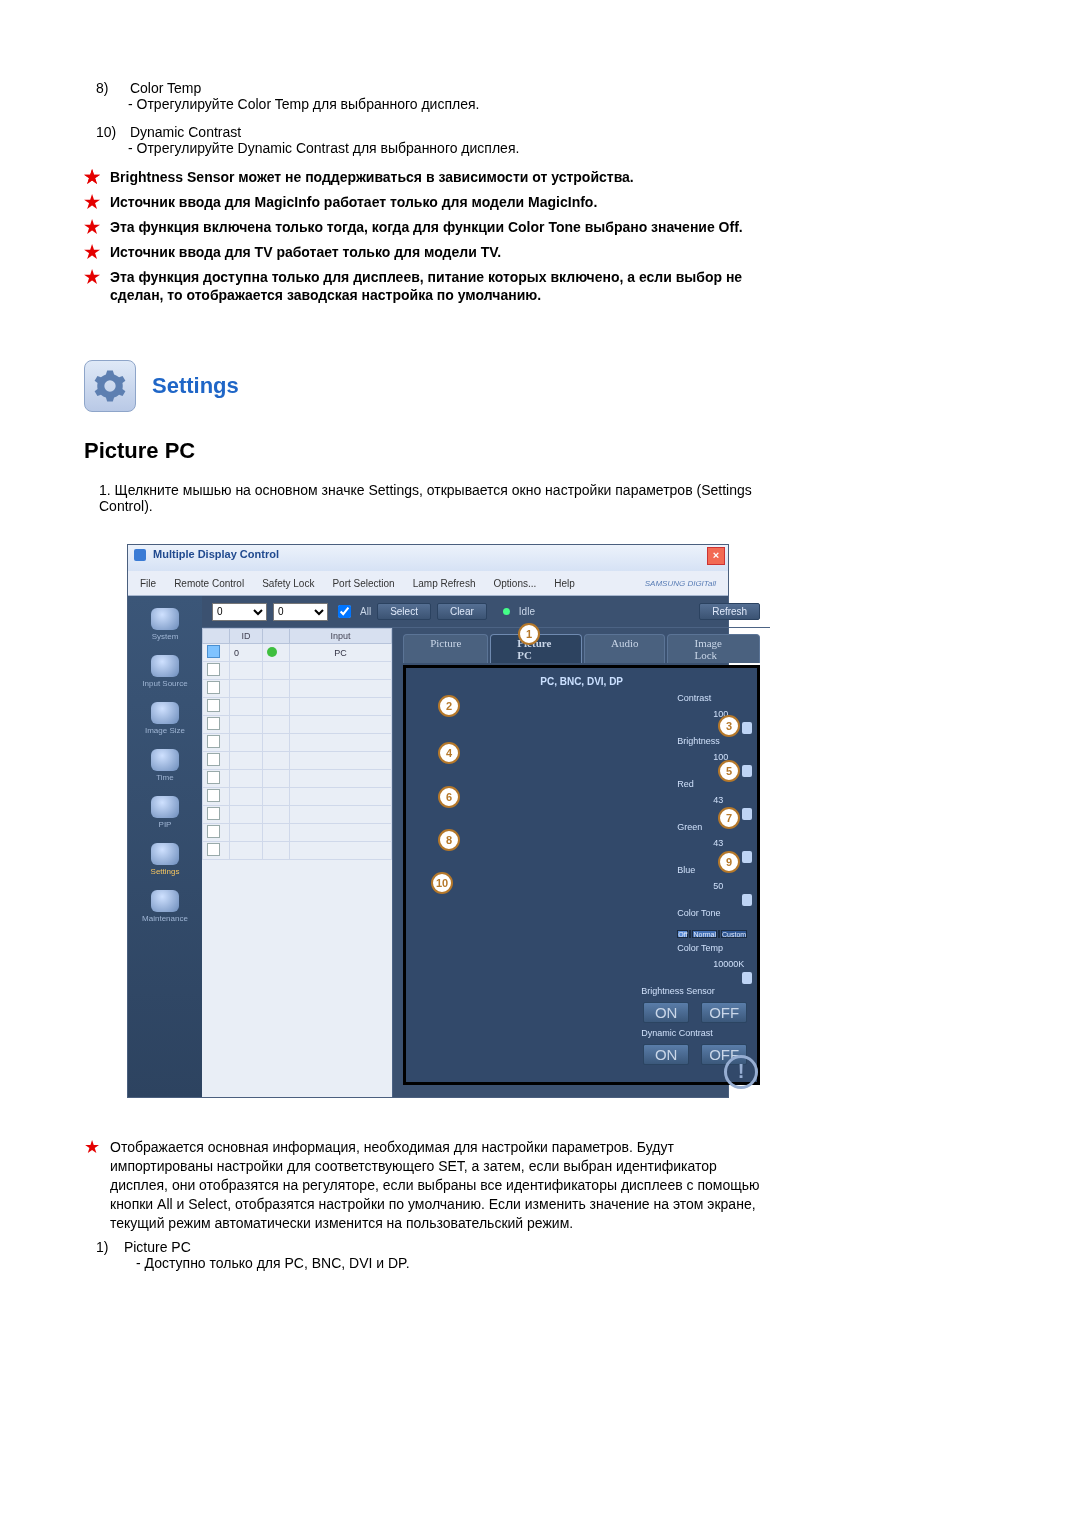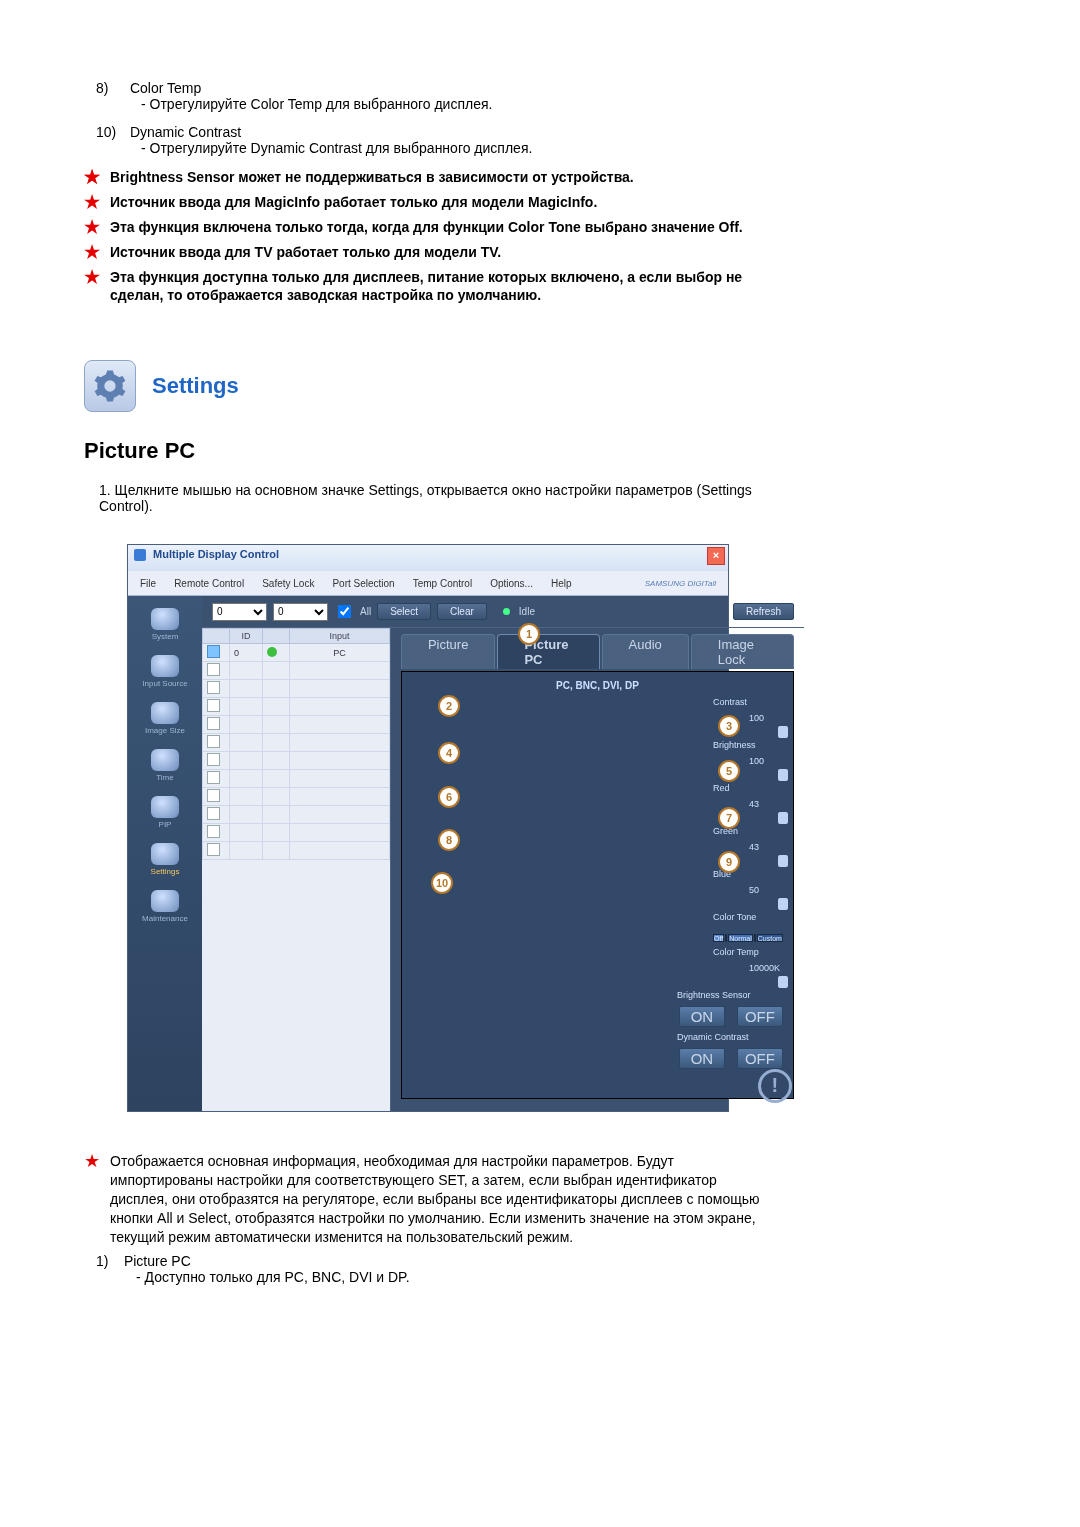--- a/index.html
+++ b/index.html
@@ -13,21 +13,21 @@
   .page {
     box-sizing: border-box;
     width: 856px;
     min-height: 1527px;
     padding: 80px 84px 80px 84px;
   }
 
   
   .top-item { margin-bottom: 12px; padding-left: 12px; }
   .top-item .num { display: inline-block; width: 30px; }
-  .top-item .desc  { margin-left: 45px; }
+  .top-item .desc  { margin-left: 32px; }
 
   
   .star-line { position: relative; padding-left: 26px; margin: 6px 0; line-height: 1.35; }
   .star-line .star {
     position: absolute; left: 0; top: 0;
     color: #e40000; font-size: 18px; line-height: 18px;
   }
   .star-line.bold { font-weight: bold; }
   .star-line .body { }
 
@@ -113,23 +113,23 @@
   }
   .shot .grid table { border-collapse: collapse; width: 100%; font-size: 9px; }
   .shot .grid th { background: #d7e0f0; color:#445; border: 1px solid #b6c3da; padding: 2px 4px; font-weight: normal; }
   .shot .grid td { border: 1px solid #cfd8ea; padding: 1px 4px; height: 14px; }
   .stat-on  { width:10px;height:10px;border-radius:50%;background:#3fbf3f;display:inline-block;}
   .stat-off { width:11px;height:11px;background:#fff;border:1px solid #9aa;display:inline-block;}
   .stat-sel { width:11px;height:11px;background:#7fc3ff;border:1px solid #4a8fd0;display:inline-block;}
 
   .shot .panel { flex: 1 1 auto; padding: 6px 10px 12px 10px; position: relative; }
   .tabs { display: flex; gap: 2px; margin-bottom: 2px; }
-  .tab { background:#4a617f; border:1px solid #5b7496; border-bottom:none; padding:2px 26px; font-size:13px; border-radius:4px 4px 0 0; }
+  .tab { background:#4a617f; border:1px solid #5b7496; border-bottom:none; padding:2px 26px; font-size:11px; border-radius:4px 4px 0 0;font-family:Liberation Serif, serif; }
   .tab.active { background:#2d4360; font-weight:bold; border-color:#6f8ab0; }
-  .panel-box { border:1px solid #000000; background:#32496a; padding:8px 10px 24px 10px; }
+  .panel-box { border:3px solid #000000; background:#32496a; padding:8px 10px 12px 10px; }
   .panel-title { text-align:center; font-weight:bold; color:#cbe0ff; font-size:10px; margin-bottom:6px; }
 
   .prow { display:flex; align-items:flex-end; gap:6px; margin:5px 0; font-size:9px;flex-direction:column; }
   .plabel { width:70px; color:#cfe0fa; }
   .pval   { width:34px; text-align:left; color:#cfe0fa; }
   .slider {
     flex:1 1 auto; height:6px; background:#223450; border-radius:3px;
     position:relative;
   }
   .slider .fill { position:absolute; left:0; top:0; bottom:0; border-radius:3px; }
@@ -218,21 +218,21 @@
       <span class="tb-icon"></span>
       <span>Multiple Display Control</span>
       <div class="close-btn">×</div>
     </div>
 
     <div class="menubar">
       <span>File</span>
       <span>Remote Control</span>
       <span>Safety Lock</span>
       <span>Port Selection</span>
-      <span>Temp Control</span>
+      <span>Lamp Refresh</span>
       <span>Options...</span>
       <span>Help</span>
       <span class="brand">SAMSUNG DIGITall</span>
     </div>
 
     <div class="body">
       <div class="sidebar">
         <div class="sb-item"><div class="sb-ico"></div><span>System</span></div>
         <div class="sb-item"><div class="sb-ico"></div><span>Input Source</span></div>
         <div class="sb-item"><div class="sb-ico"></div><span>Image Size</span></div>

